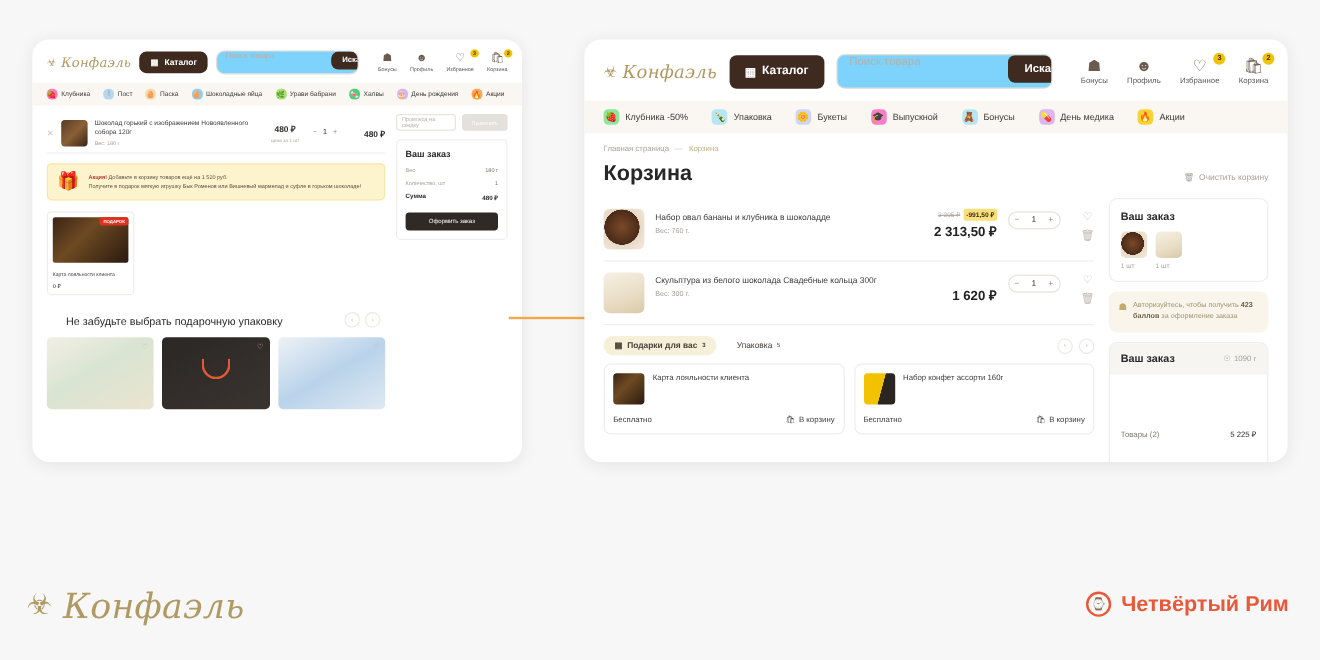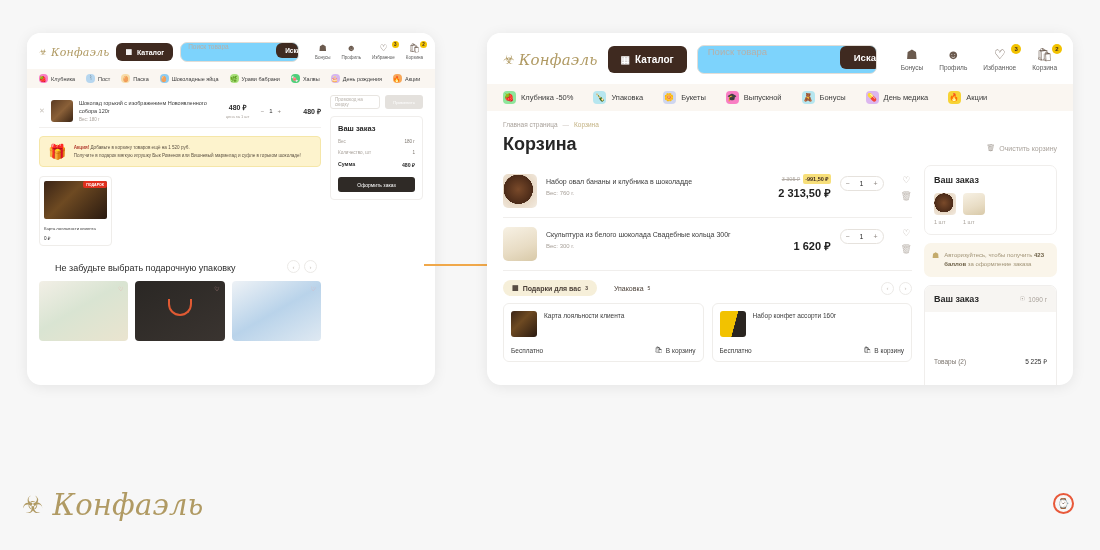--- a/index.html
+++ b/index.html
@@ -671,13 +671,14 @@
   </div>
 </div>
 
 <div class="foot-left">
   <span class="logo-butterfly">☣</span>
   <span class="logo-text">Конфаэль</span>
 </div>
 
 <div class="foot-right">
   <span class="fr-circle">⌚</span>
+  <span class="fr-text">Четвёртый Рим</span>
 </div>
 
 </body></html>

